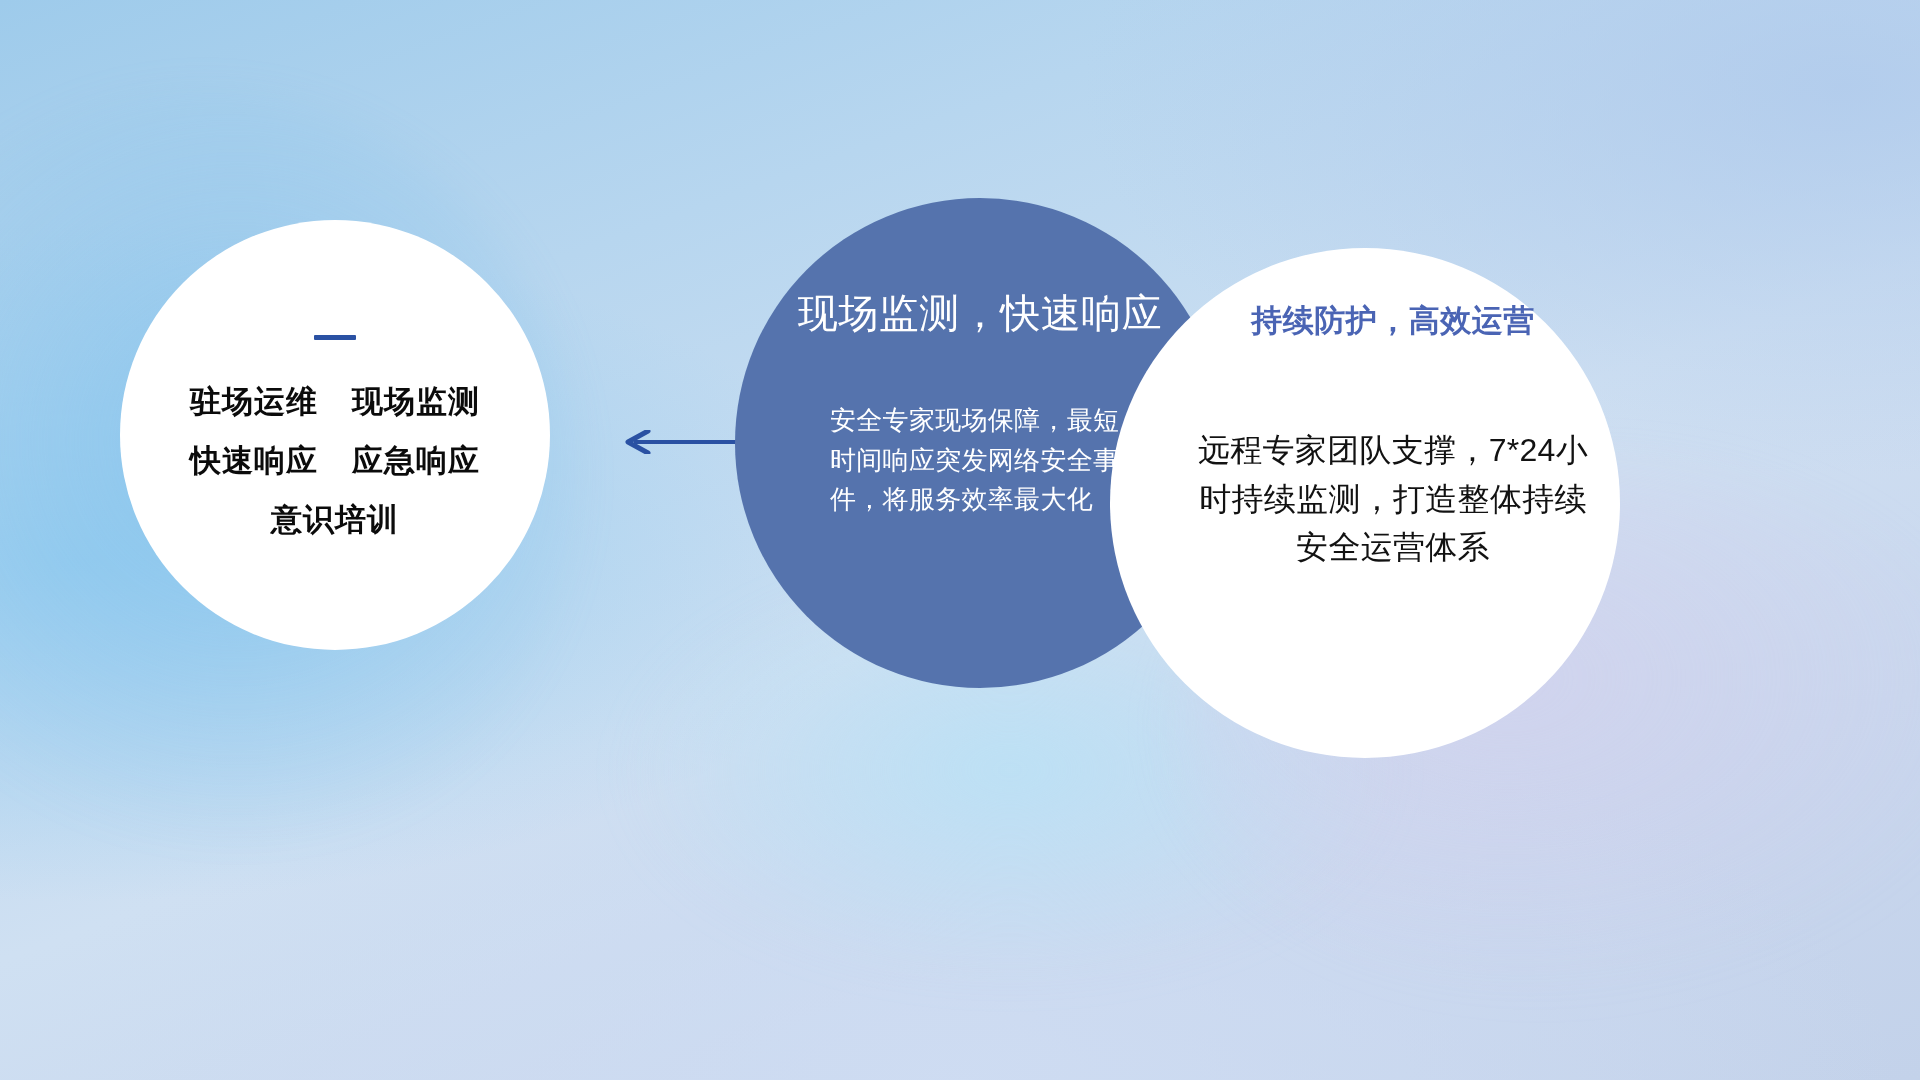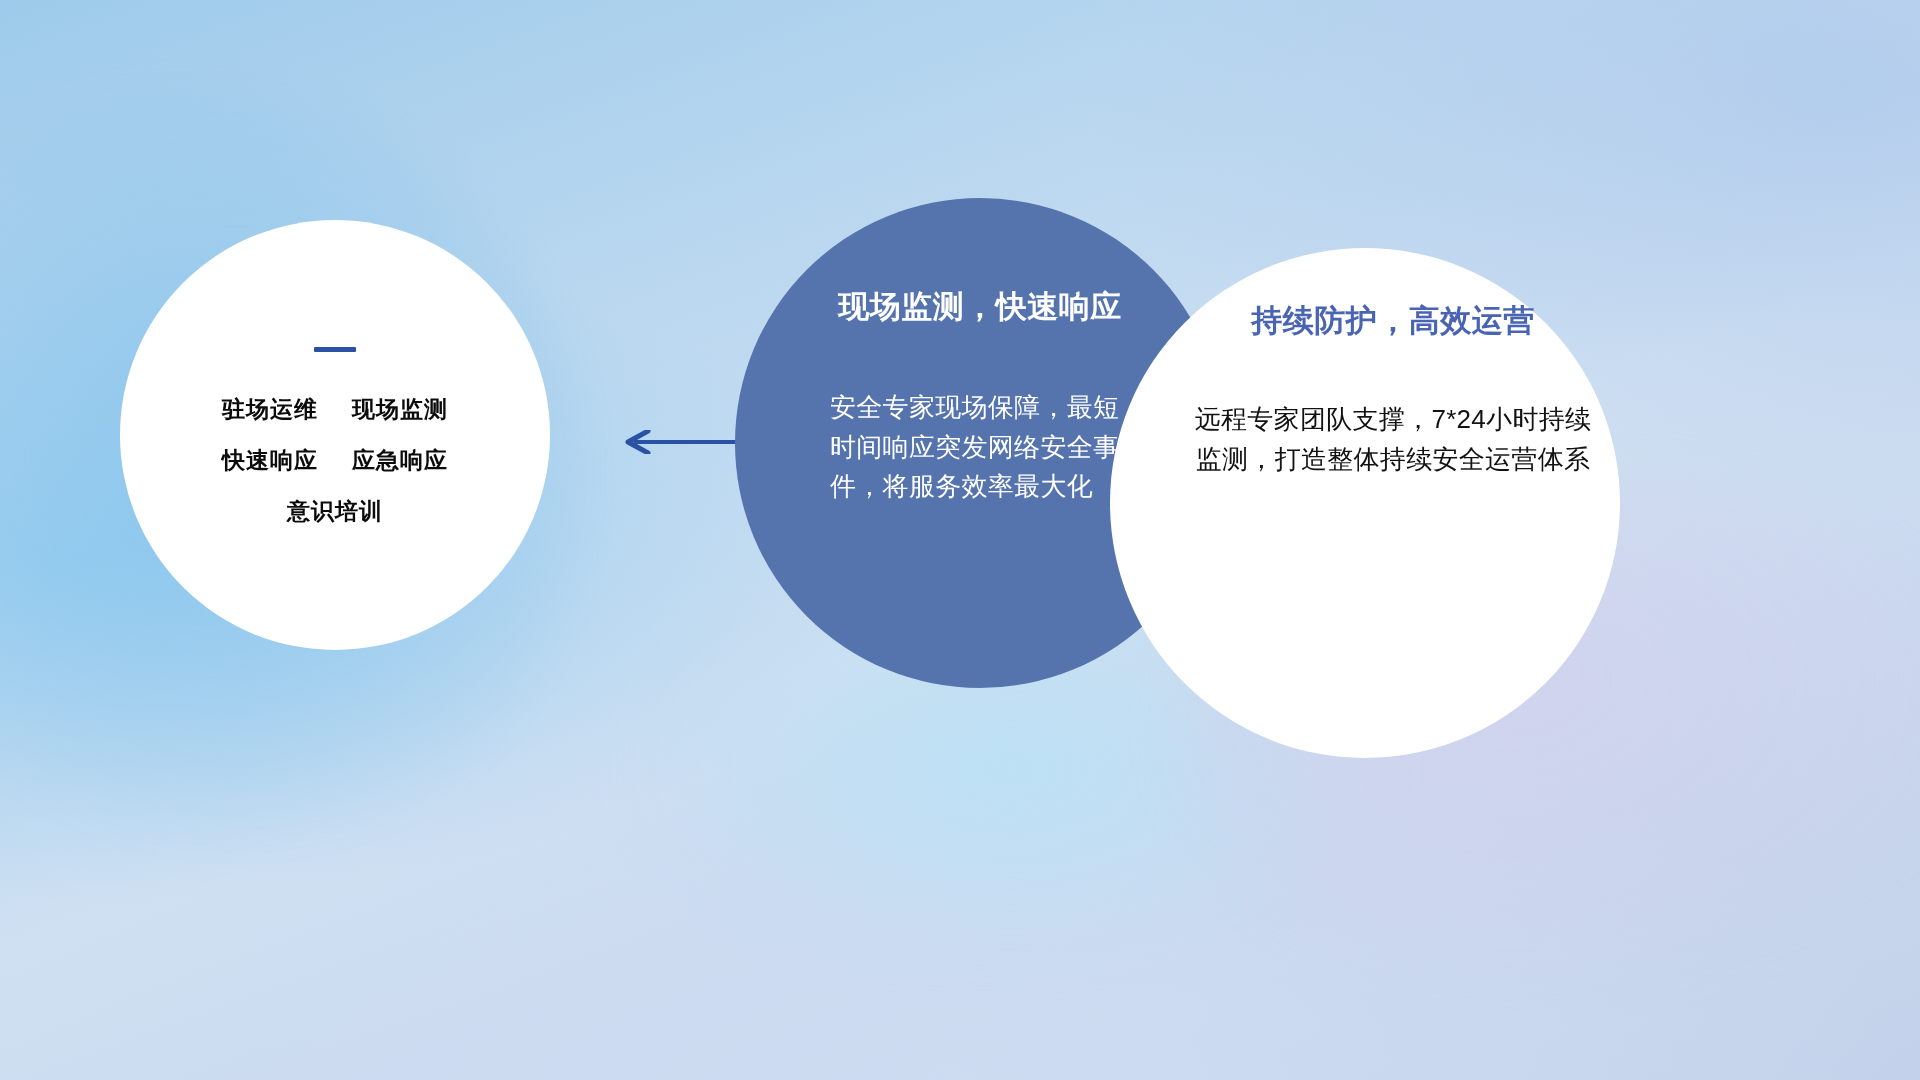--- a/index.html
+++ b/index.html
@@ -45,40 +45,40 @@
   #left-content {
     position:absolute; left:120px; top:220px; width:430px; height:430px;
     display:flex; flex-direction:column; align-items:center; justify-content:center;
   }
   .divider-dash {
     width:42px; height:5px; background:#2a51a3; border-radius:1px;
     margin-bottom:46px;
   }
   .left-row {
     display:flex; gap:34px; justify-content:center;
-    font-weight:bold; font-size:23px; color:#0b0b0b; letter-spacing:1px;
+    font-weight:bold; font-size:31px; color:#0b0b0b; letter-spacing:1px;
     line-height:1.0; margin-bottom:28px; white-space:nowrap;
   }
   .left-row.single { margin-bottom:0; }
 
   
   #arrow { position:absolute; left:612px; top:430px; width:265px; height:24px; }
 
   
   #circle-mid {
     left:735px; top:198px; width:490px; height:490px;
     background:#5573ad;
   }
   #mid-content {
     position:absolute; left:735px; top:198px; width:490px; height:490px;
     display:flex; flex-direction:column; align-items:center;
     padding-top:88px;
   }
   #mid-content .heading {
-    font-weight:bold; font-size:31px; color:#ffffff; white-space:nowrap;
+    font-weight:normal; font-size:40px; color:#ffffff; white-space:nowrap;
     letter-spacing:0.5px;
   }
   #mid-content .body {
     margin-top:60px; font-size:26px; color:#ffffff; line-height:1.52;
     text-align:left; width:300px; letter-spacing:0.3px;
   }
 
   
   #circle-right {
     left:1110px; top:248px; width:510px; height:510px;
@@ -87,21 +87,21 @@
   #right-content {
     position:absolute; left:1110px; top:248px; width:510px; height:510px;
     display:flex; flex-direction:column; align-items:center;
     padding-top:52px; padding-left:56px;
   }
   #right-content .heading {
     font-weight:bold; font-size:31px; color:#4a64b4; white-space:nowrap;
     letter-spacing:0.5px;
   }
   #right-content .body {
-    margin-top:58px; font-size:26px; color:#121212; line-height:1.52;
+    margin-top:84px; font-size:32px; color:#121212; line-height:1.52;
     text-align:center; width:400px; letter-spacing:0.3px;
   }
 </style>
 </head>
 <body>
 
 <div class="bg-bloom-a"></div>
 <div class="bg-bloom-b"></div>
 <div class="bg-bloom-c"></div>
 

